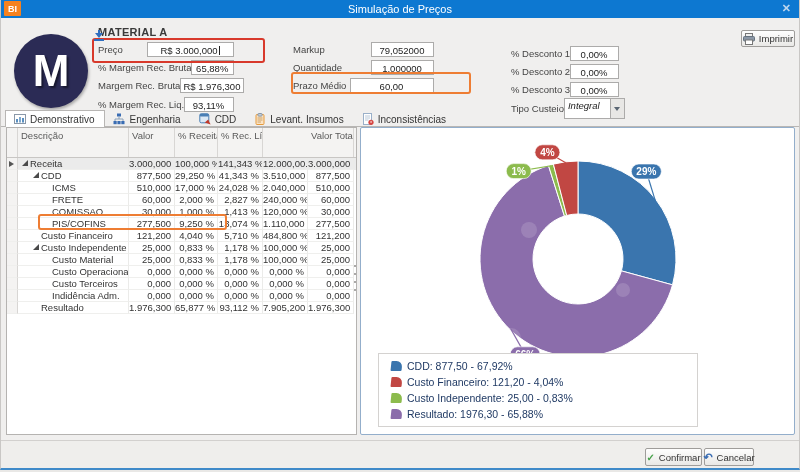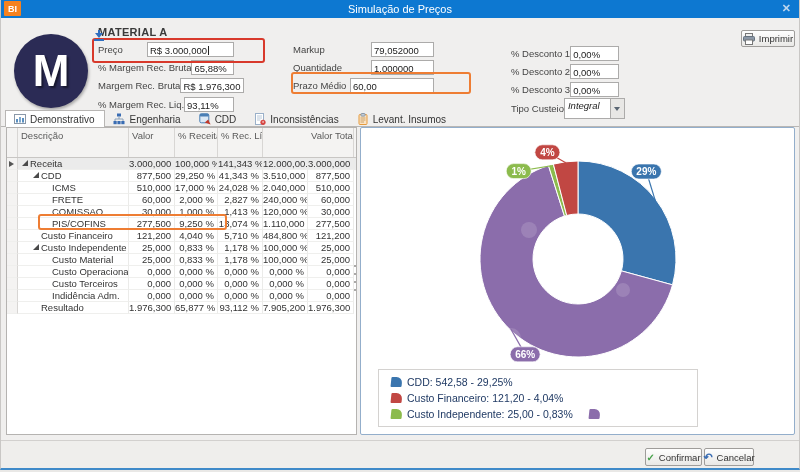--- a/index.html
+++ b/index.html
@@ -15,21 +15,21 @@
   
   .header { position:absolute; left:0; top:18px; width:100%; height:92px; }
   .avatar { position:absolute; left:13px; top:16px; width:74px; height:74px; border-radius:50%; background:#2b2b55;
             color:#fff; font-size:44px; font-weight:bold; display:flex; align-items:center; justify-content:center;
             text-shadow:2px 2px 2px rgba(0,0,0,.45); box-shadow:1px 2px 3px rgba(0,0,0,.3); }
   .material { position:absolute; left:97px; top:8px; font-size:11px; font-weight:bold; color:#3a3a3a; letter-spacing:.3px; }
   .fgroup { position:absolute; }
   .frow { display:flex; align-items:center; height:18.3px; }
   .flabel { font-size:9.5px; color:#444; white-space:nowrap; }
   .finput { margin-left:auto; height:15px; line-height:13px; background:#fff; border:1px solid #acabaa;
-            font-size:9.5px; color:#222; text-align:left; padding:1px 3px 0 2px; white-space:nowrap; }
+            font-size:9.5px; color:#222; text-align:center; padding:1px 3px 0 2px; white-space:nowrap; }
   .caret::after { content:""; display:inline-block; width:1px; height:9px; background:#222; margin-left:1px; vertical-align:-1px; }
   .selbox { margin-left:auto; display:flex; height:21px;font-style:italic; }
   .seltext { width:46px; background:#fff; border:1px solid #acabaa; border-right:none; font-size:9.5px; color:#222;
              padding:1px 0 0 3px; }
   .selbtn { width:15px; background:#e8e7e5; border:1px solid #acabaa; display:flex; align-items:center; justify-content:center; }
   .selbtn i { width:0; height:0; border:3.5px solid transparent; border-top:4px solid #5a6673; margin-top:4px; }
   .btn { position:absolute; display:flex; align-items:center; justify-content:center; gap:4px;
          background:linear-gradient(#fefefe,#e9e8e6); border:1px solid #9f9d9b; border-radius:2px;
          font-size:9.5px; color:#333; cursor:pointer; }
   .print { left:740px; top:12px; width:54px; height:17px; }
@@ -193,34 +193,34 @@
       <div class="tab">
         <span><svg viewBox="0 0 12 12" width="12" height="12">
             <rect x="0.8" y="0.8" width="9" height="9" rx="1.5" fill="#dce9f5" stroke="#4a7fb5"></rect>
             <rect x="0.8" y="0.8" width="9" height="2.6" rx="1" fill="#4a7fb5"></rect>
             <path d="M11.6 11.6 L5.8 9.6 L9.2 6.6 Z" fill="#c0392b"></path>
           </svg></span>
         <span>CDD</span>
       </div>
       <div class="tab">
         <span><svg viewBox="0 0 12 12" width="12" height="12">
+            <rect x="2" y="1.5" width="8" height="10" rx="1" fill="#fbe3c4" stroke="#e59a3c"></rect>
+            <rect x="4" y="0.5" width="4" height="2.6" rx="0.6" fill="#c3ced8" stroke="#8a98a8"></rect>
+            <path d="M3.5 5 H8.5 M3.5 7 H8.5 M3.5 9 H7" stroke="#caa26a"></path>
+          </svg></span>
+        <span>Levant. Insumos</span>
+      </div>
+      <div class="tab">
+        <span><svg viewBox="0 0 12 12" width="12" height="12">
             <rect x="1.5" y="0.5" width="8" height="11" fill="#fff" stroke="#9ab0c9"></rect>
             <path d="M3 3 H8 M3 5 H8 M3 7 H6.5" stroke="#b9c8d8"></path>
             <circle cx="9" cy="9.3" r="2.6" fill="#d64541"></circle>
             <rect x="8.6" y="7.9" width="0.9" height="2" fill="#fff"></rect>
           </svg></span>
         <span>Inconsistências</span>
-      </div>
-      <div class="tab">
-        <span><svg viewBox="0 0 12 12" width="12" height="12">
-            <rect x="2" y="1.5" width="8" height="10" rx="1" fill="#fbe3c4" stroke="#e59a3c"></rect>
-            <rect x="4" y="0.5" width="4" height="2.6" rx="0.6" fill="#c3ced8" stroke="#8a98a8"></rect>
-            <path d="M3.5 5 H8.5 M3.5 7 H8.5 M3.5 9 H7" stroke="#caa26a"></path>
-          </svg></span>
-        <span>Levant. Insumos</span>
       </div>
     </div>
 
   <div class="content">
     <div class="grid-panel" id="grid-panel">
         <div class="t-header">
           <div class="cell c0"></div>
           <div class="cell" style="width: 111px;">Descrição</div>
           <div class="cell" style="width: 46px;">Valor</div>
           <div class="cell" style="width: 43px;">% Receita</div>
@@ -420,32 +420,33 @@
             <text x="157.72555223210077" y="46.622017309165614" text-anchor="middle" font-size="10" font-weight="bold" fill="#fff" font-family="&quot;Liberation Sans&quot;, sans-serif">1%</text>
           </g>
           <g>
             <rect x="173.90425350431303" y="16.79995175084663" width="25" height="15" rx="7.5" fill="#c14743" stroke="rgba(255,255,255,.6)"></rect>
             <text x="186.40425350431303" y="27.79995175084663" text-anchor="middle" font-size="10" font-weight="bold" fill="#fff" font-family="&quot;Liberation Sans&quot;, sans-serif">4%</text>
           </g>
         </svg>
       <div class="legend" id="legend">
           <span class="lg-item">
             <span class="lg-mark" style="background: rgb(58, 117, 174);"></span>
-            <span>CDD: 542,58 - 29,25%</span>
+            <span>CDD: 877,50 - 67,92%</span>
           </span>
           <span class="lg-item">
             <span class="lg-mark" style="background: rgb(193, 71, 67);"></span>
             <span>Custo Financeiro: 121,20 - 4,04%</span>
           </span>
           <span class="lg-item">
             <span class="lg-mark" style="background: rgb(140, 187, 77);"></span>
             <span>Custo Independente: 25,00 - 0,83%</span>
           </span>
           <span class="lg-item">
             <span class="lg-mark" style="background: rgb(139, 109, 171);"></span>
+            <span>Resultado: 1976,30 - 65,88%</span>
           </span>
         </div>
     </div>
   </div>
 
   <div class="footer">
     <button class="btn btn-confirm">
       <span class="ck">✓</span>
       <span>Confirmar</span>
     </button>

